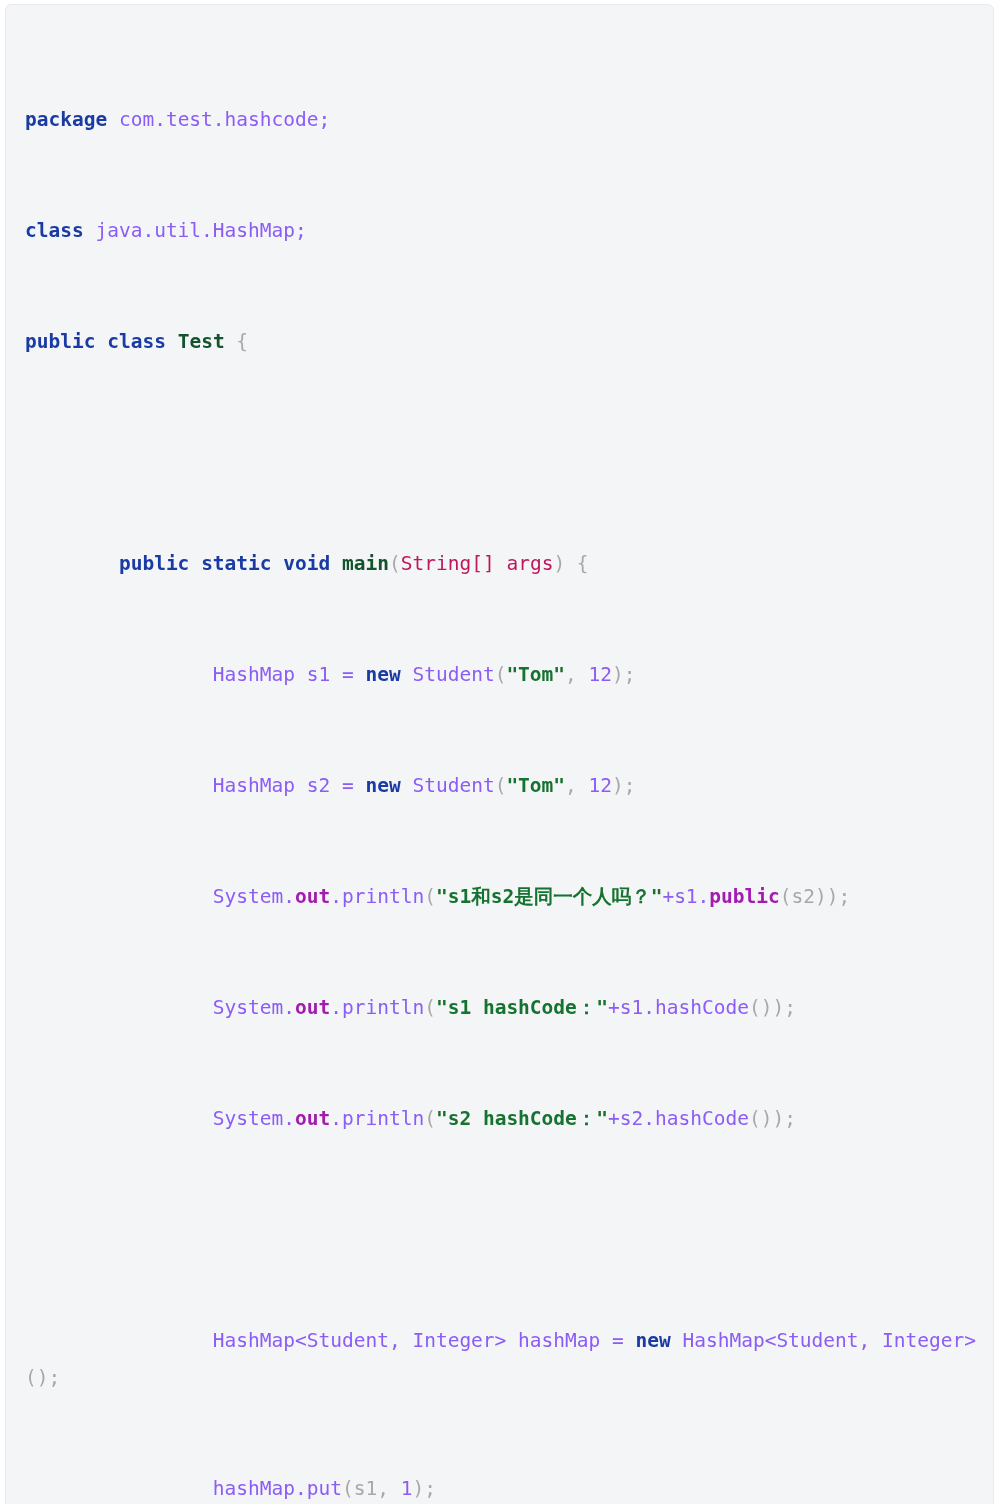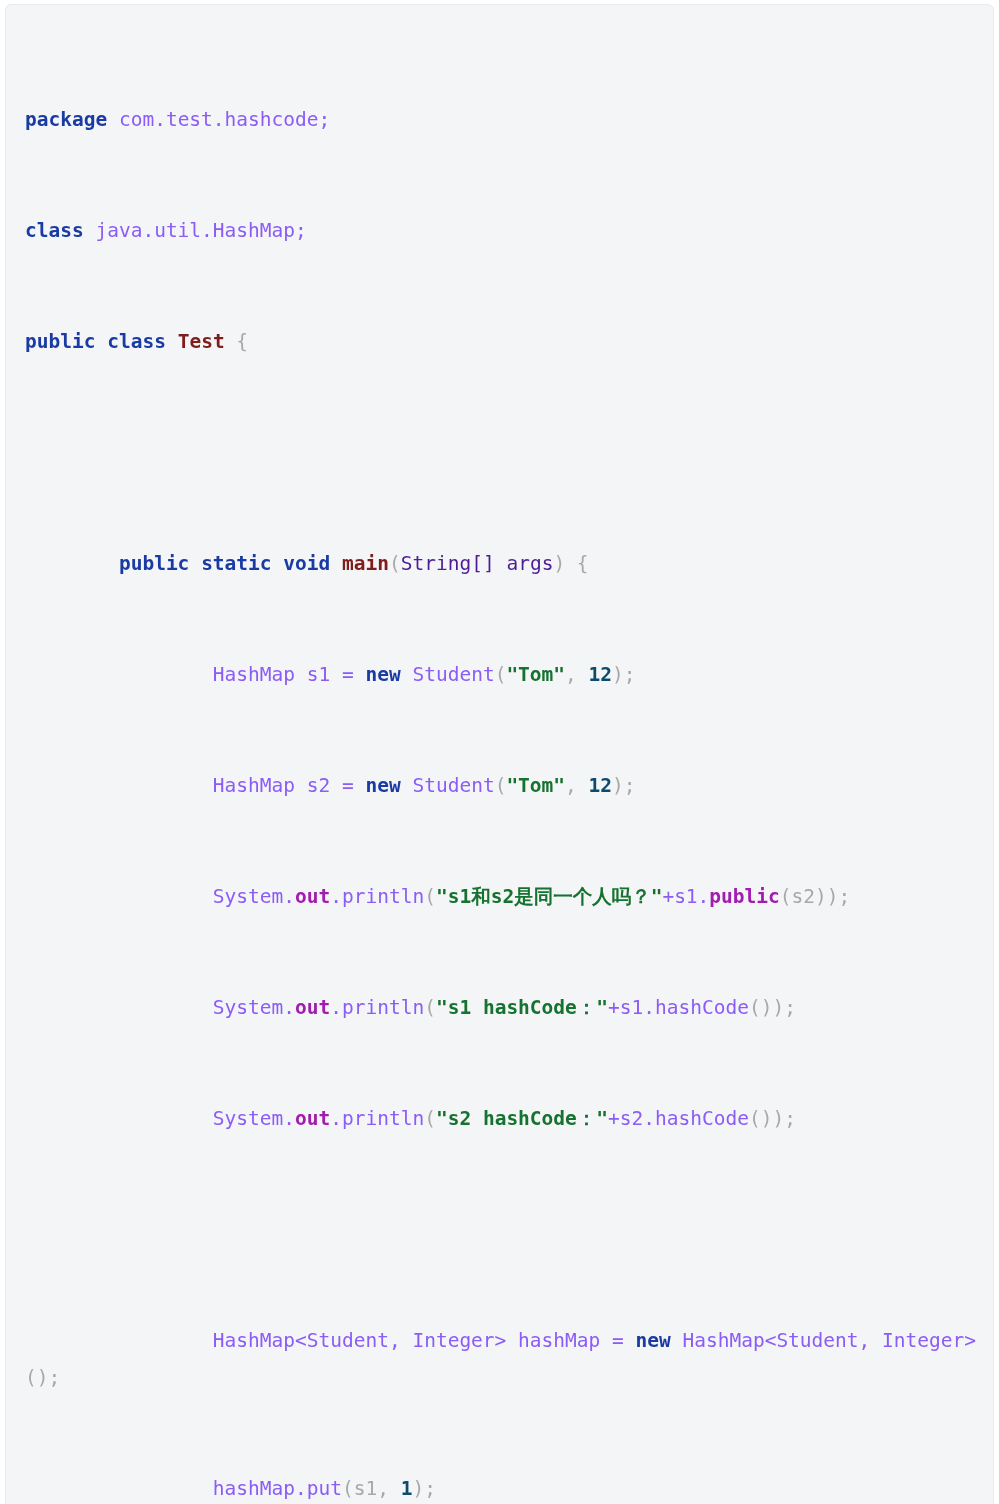--- a/index.html
+++ b/index.html
@@ -25,25 +25,25 @@
     overflow-wrap: break-word;
     -webkit-font-smoothing: antialiased;
   }
   #code-block .ln {
     display: block;
     padding: 0 10px 0 19px;
     min-height: 37px;
   }
   
   .kw   { color: #1a3ba3; font-weight: 700; }   
-  .typ  { color: #7f1d1d; font-weight: 700; }   
+  .typ  { color: #14532d; font-weight: 700; }   
   .str  { color: #15722f; font-weight: 700; }   
-  .num  { color: #0c4a6e; font-weight: 700; }   
+  .num  { color: #8b5cf6; font-weight: 400; }   
   .mth  { color: #a21caf; font-weight: 700; }   
-  .par  { color: #4c1d95; }                     
+  .par  { color: #be185d; }                     
   .pun  { color: #a8a8a8; }                     
   .pln  { color: #8b5cf6; }                     
 </style>
 </head>
 <body>
 
 <div id="code-block">
 
 <span class="ln"><span class="kw">package</span><span class="pln"> com.test.hashcode;</span></span>
 

